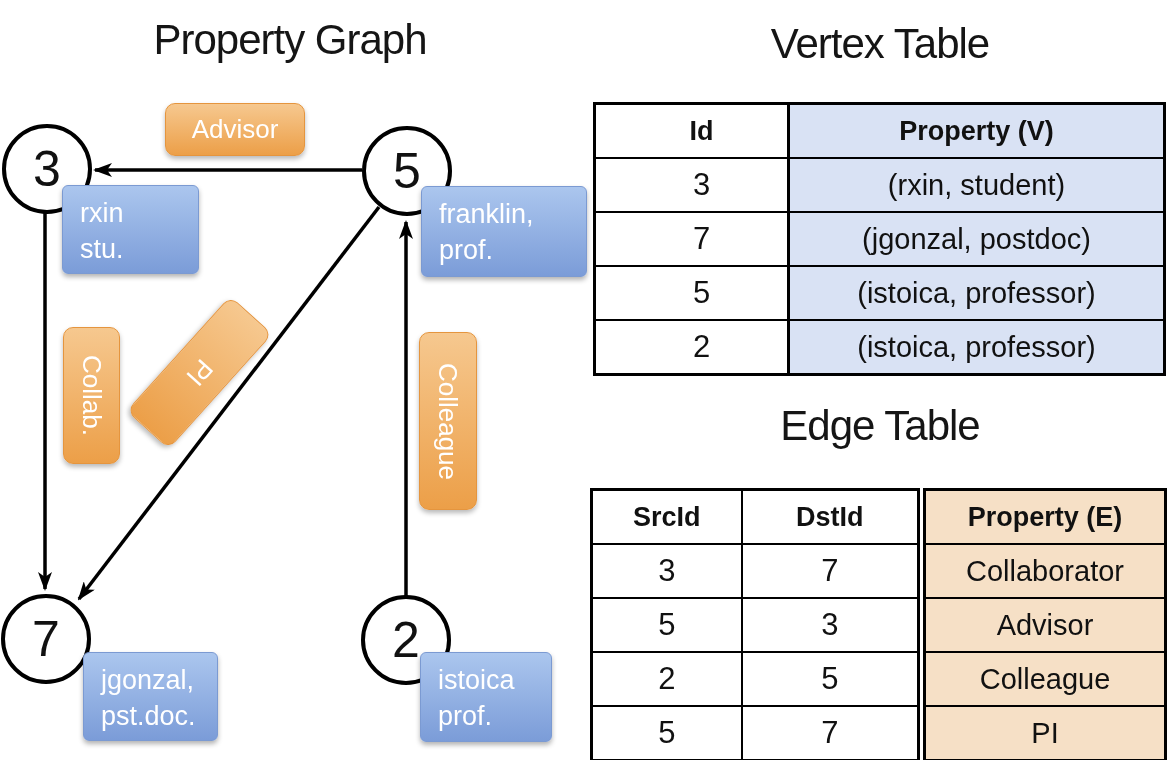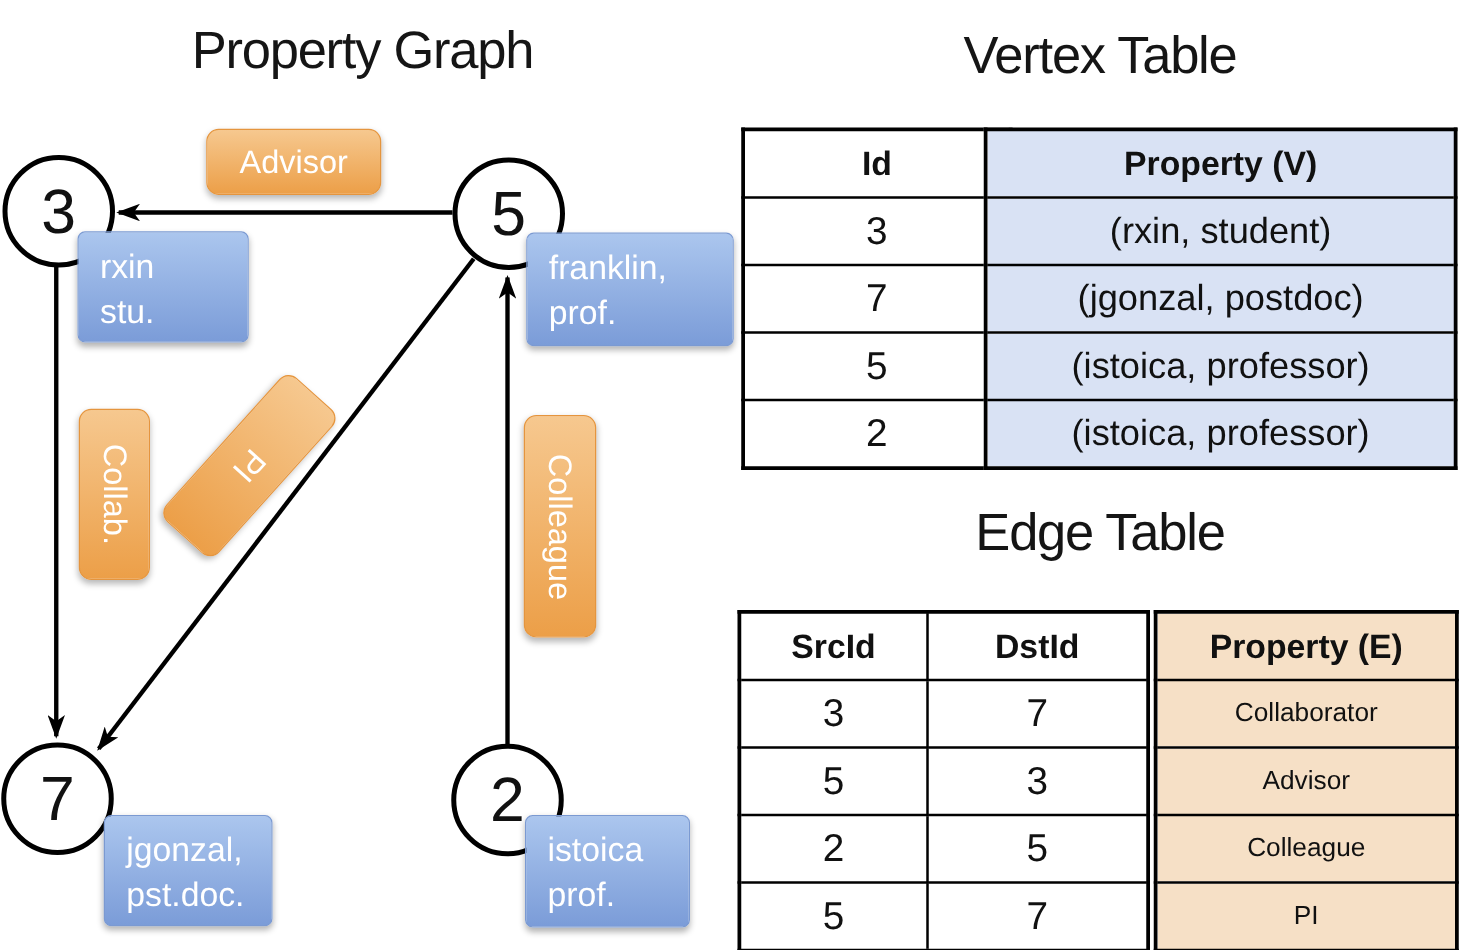--- a/index.html
+++ b/index.html
@@ -72,21 +72,21 @@
   }
   .tbl th { font-weight:bold; font-size:27px; }
   .tbl td { font-weight:300; font-size:31px; }
   #vertex-id-table   { left:593px; top:102px; width:217px; }
   #vertex-prop-table { left:787px; top:102px; width:379px; }
   #vertex-prop-table th, #vertex-prop-table td { background:var(--vertex-accent,#d9e2f4); }
   #vertex-prop-table td { font-size:29px; }
   #edge-src-table    { left:590px; top:488px; width:327px; }
   #edge-prop-table   { left:923px; top:488px; width:244px; }
   #edge-prop-table th, #edge-prop-table td { background:var(--edge-accent,#f6e0c6); }
-  #edge-prop-table td { font-size:21px; }
+  #edge-prop-table td { font-size:29px; }
 </style>
 </head>
 <body>
 
 <div id="stage">
 
   <div class="big-title" id="graph-title">Property Graph</div>
   <div class="big-title" id="vertex-title">Vertex Table</div>
   <div class="big-title" id="edge-title">Edge Table</div>
 

